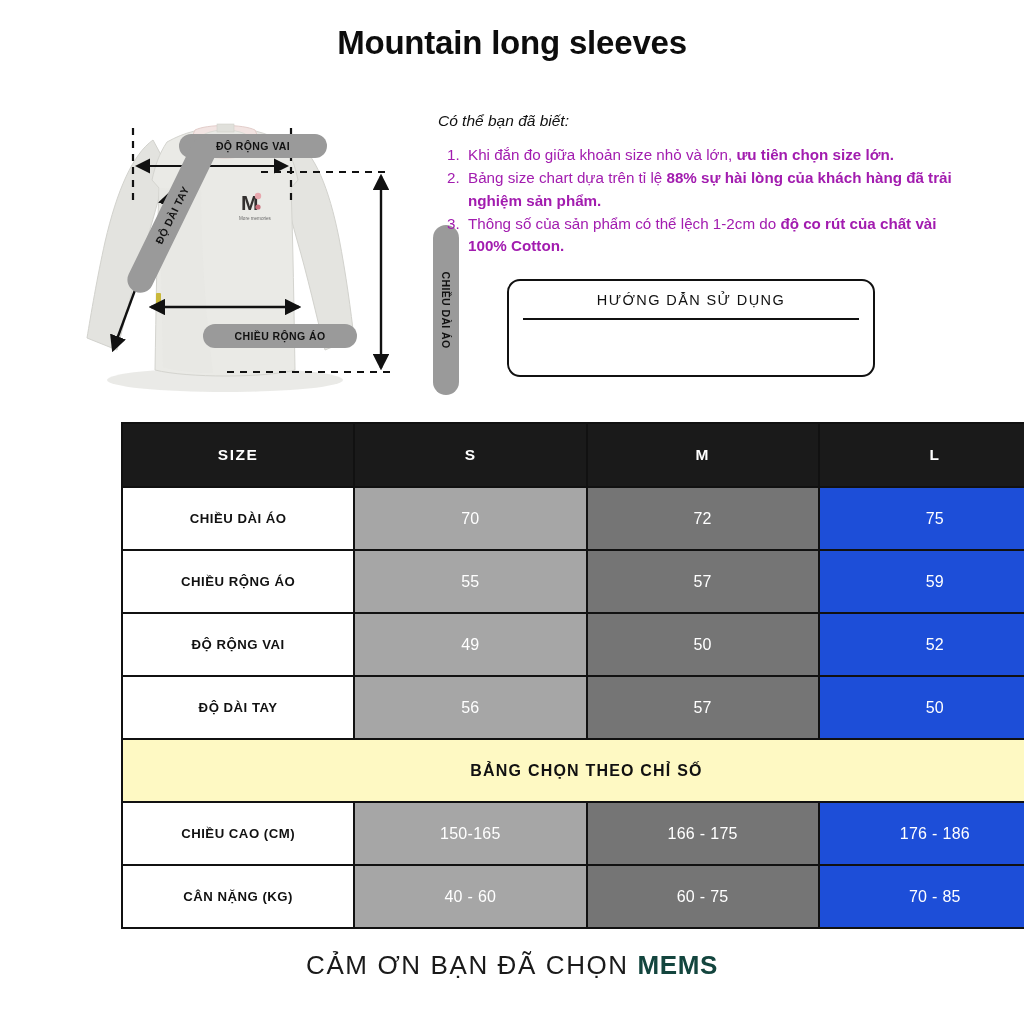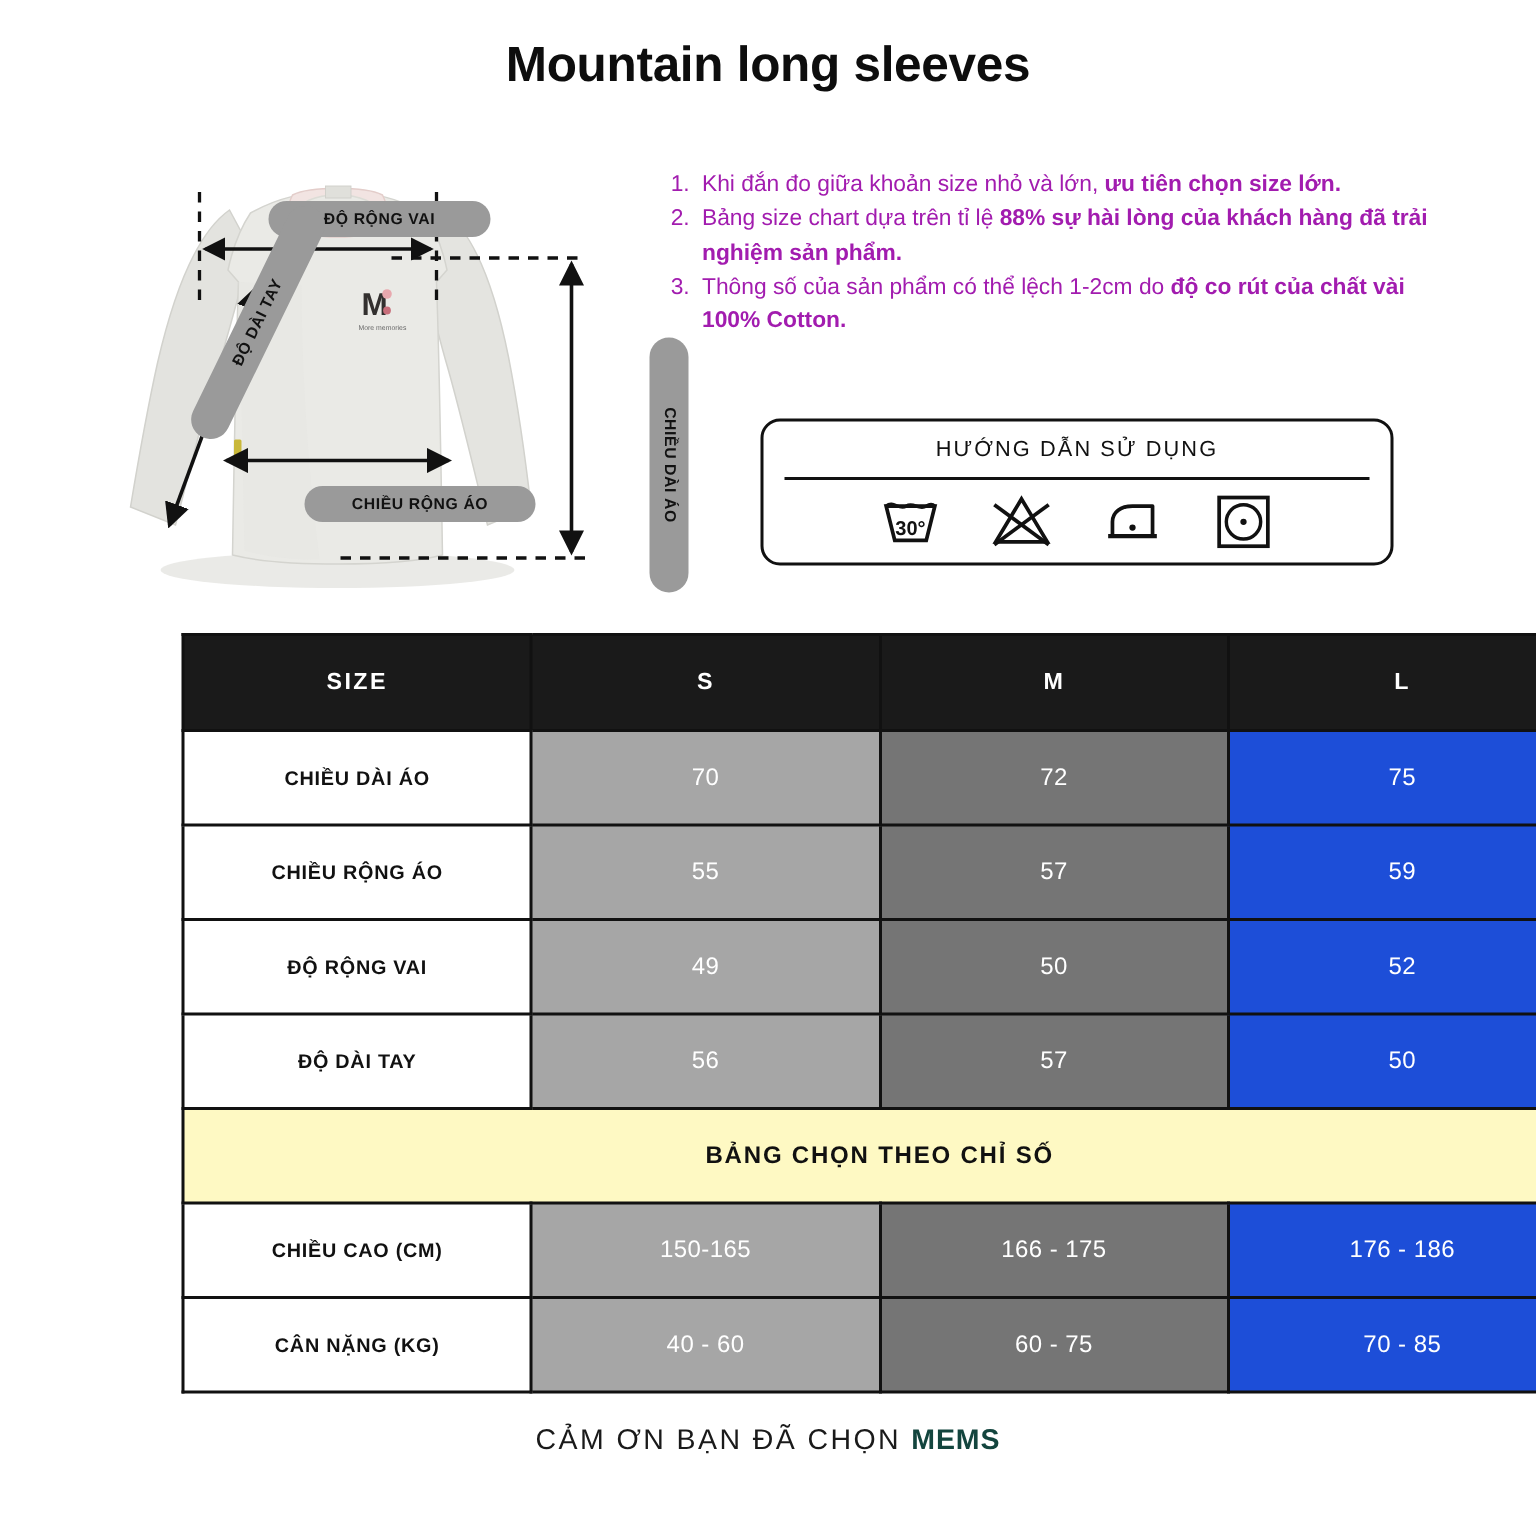--- a/index.html
+++ b/index.html
@@ -77,21 +77,21 @@
     line-height: 1.47;
     color: #a21caf;
   }
   #info-list li { margin-bottom: 1px; padding-left: 4px; }
   #info-list b { font-weight: bold; }
 
   
   #care-box {
     position: absolute;
     left: 507px; top: 279px;
-    width: 422px; height: 98px;
+    width: 368px; height: 98px;
     border: 2.2px solid #111;
     border-radius: 13px;
     background: #fff;
   }
   #care-title {
     text-align: center;
     font-size: 14.5px;
     letter-spacing: 1.4px;
     color: #111;
     padding-top: 11px;
@@ -157,21 +157,21 @@
     font-weight: bold;
     letter-spacing: 1.2px;
     height: 62px;
   }
 
   
   #footer {
     position: absolute;
     left: 0; right: 0; top: 950px;
     text-align: center;
-    font-size: 19px;
+    font-size: 26px;
     letter-spacing: 1.6px;
     color: #1a1a1a;
     font-weight: 300;
   }
   #footer-brand {
     font-weight: bold;
     color: #13453e;
     letter-spacing: 0.6px;
   }
 </style>
@@ -233,63 +233,37 @@
     <line x1="116" y1="130" x2="58" y2="288" stroke="#111" stroke-width="2.4" marker-start="url(#arrTail)" marker-end="url(#arrHead)"></line>
   </svg>
 
   <div class="pill" id="pill-shoulder">ĐỘ RỘNG VAI</div>
   <div class="pill" id="pill-chest">CHIỀU RỘNG ÁO</div>
   <div class="pill" id="pill-sleeve">ĐỘ DÀI TAY</div>
   <div class="pill" id="pill-length">CHIỀU DÀI ÁO</div>
 </div>
 
 <div id="info-block">
+  <div id="info-heading">Có thể bạn đã biết:</div>
   <ol id="info-list">
     <li>
       <span>Khi đắn đo giữa khoản size nhỏ và lớn, </span><b>ưu tiên chọn size lớn.</b>
     </li>
     <li>
       <span>Bảng size chart dựa trên tỉ lệ </span><b>88% sự hài lòng của khách hàng đã trải nghiệm sản phẩm.</b>
     </li>
     <li>
       <span>Thông số của sản phẩm có thể lệch 1-2cm do </span><b>độ co rút của chất vài 100% Cotton.</b>
     </li>
   </ol>
 </div>
 
 <div id="care-box">
   <div id="care-title">HƯỚNG DẪN SỬ DỤNG</div>
   <div id="care-divider"></div>
-  <div id="care-icons">
-
-    <svg class="care-icon" viewBox="0 0 48 44">
-      <path d="M7,13 L41,13 L35,37 L13,37 Z" fill="none" stroke="#111" stroke-width="2.6"></path>
-      <path d="M7,13 C12,9 16,16 21,13 C26,10 30,16 35,13 C38,11 40,12 41,13" fill="none" stroke="#111" stroke-width="2.4"></path>
-      <text x="24" y="33" text-anchor="middle" font-family="'Liberation Sans', sans-serif" font-size="14" font-weight="bold" fill="#111">30°</text>
-    </svg>
-
-    <svg class="care-icon" viewBox="0 0 48 44">
-      <path d="M24,8 L42,38 L6,38 Z" fill="none" stroke="#111" stroke-width="2.6"></path>
-      <line x1="5" y1="12" x2="43" y2="40" stroke="#111" stroke-width="2.6"></line>
-      <line x1="43" y1="12" x2="5" y2="40" stroke="#111" stroke-width="2.6"></line>
-    </svg>
-
-    <svg class="care-icon" viewBox="0 0 48 44">
-      <path d="M10,34 L10,24 C10,17 16,13 24,13 L38,13 L38,34 Z" fill="none" stroke="#111" stroke-width="2.6" stroke-linejoin="round"></path>
-      <line x1="7" y1="34" x2="41" y2="34" stroke="#111" stroke-width="3"></line>
-      <circle cx="24" cy="28" r="2.2" fill="#111"></circle>
-    </svg>
-
-    <svg class="care-icon" viewBox="0 0 48 44">
-      <rect x="7" y="7" width="34" height="34" fill="none" stroke="#111" stroke-width="2.6"></rect>
-      <circle cx="24" cy="24" r="12" fill="none" stroke="#111" stroke-width="2.4"></circle>
-      <circle cx="24" cy="24" r="2.2" fill="#111"></circle>
-    </svg>
-
-  </div>
 </div>
 
 <table id="size-table">
   <thead>
     <tr>
       <th class="col-size row-label-head">SIZE</th>
       <th>S</th>
       <th>M</th>
       <th>L</th>
     </tr>

